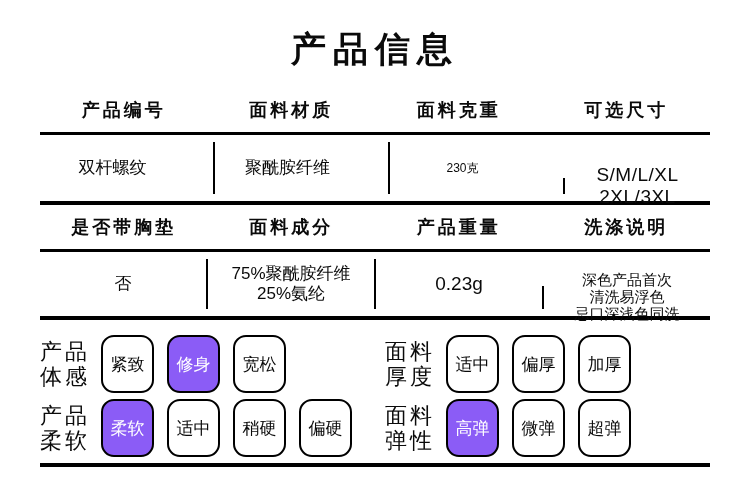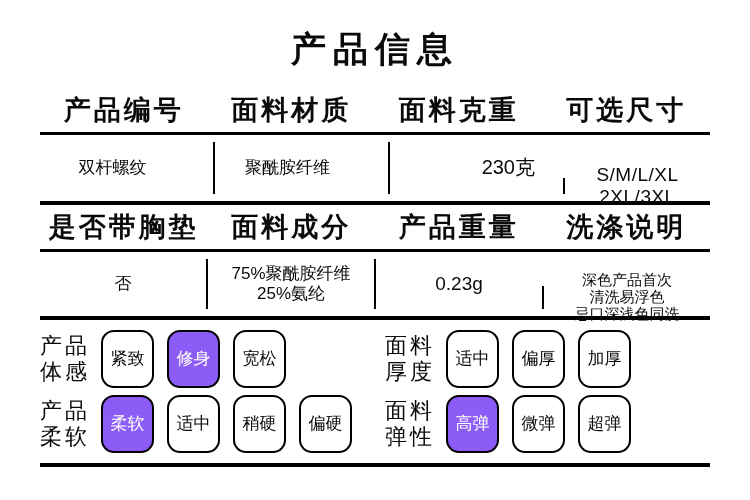--- a/index.html
+++ b/index.html
@@ -36,37 +36,37 @@
   #row1-values { height: 70px; gap: 28px; }
   #row2-values { height: 68px; }
   .cell {
     flex: 1;
     display: flex;
     flex-direction: column;
     justify-content: center;
     text-align: center;
   }
   .header-cell {
-    font-size: 27px;
+    font-size: 18px;
     font-weight: bold;
     letter-spacing: 3px;
   }
   .value-cell { font-size: 17px; line-height: 1.18; }
   .spec-row.values .cell + .cell { border-left: 2px solid #000; }
-  #row1-values .cell:nth-child(3) { font-size: 20px; align-items: flex-end; }
+  #row1-values .cell:nth-child(3) { font-size: 12px; }
   #row1-values .cell:nth-child(4) { font-size: 19px; letter-spacing: 0.5px; margin-top: 36px; }
   #row2-values .cell:nth-child(3) { font-size: 19px; }
   #row2-values .cell:nth-child(4) { font-size: 15px; line-height: 1.12; margin-top: 27px; }
 
   
   .attr-section {
     margin: 0 40px;
     border-bottom: 4px solid #000;
     height: 147px;
-    padding: 9px 0 10px;
+    padding: 15px 0 10px;
     display: grid;
     grid-template-columns: 1fr 1fr;
     grid-template-rows: 1fr 1fr;
     row-gap: 6px;
   }
   .attr-group { display: flex; align-items: center; gap: 11px; }
   .attr-group:nth-child(even) { padding-left: 10px; }
   .attr-label {
     font-size: 22px;
     line-height: 1.14;

